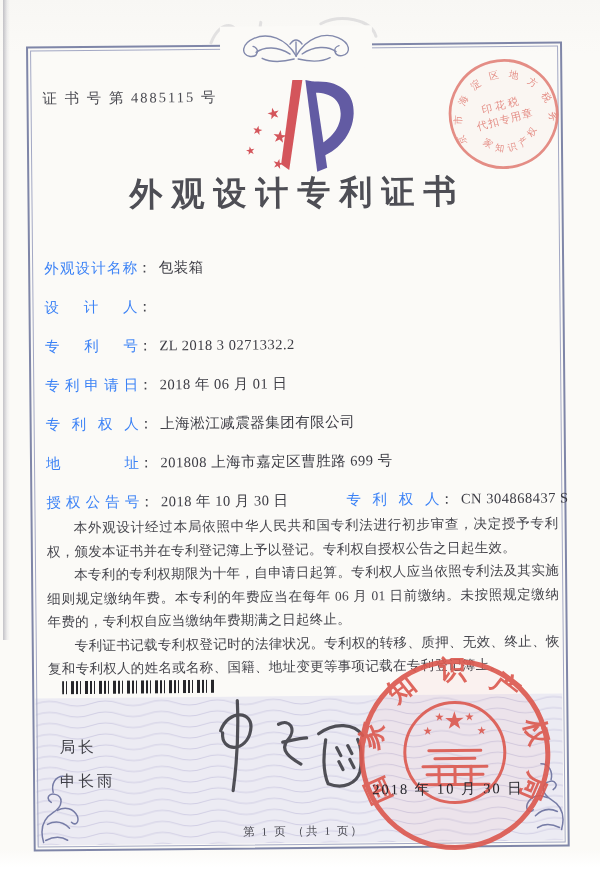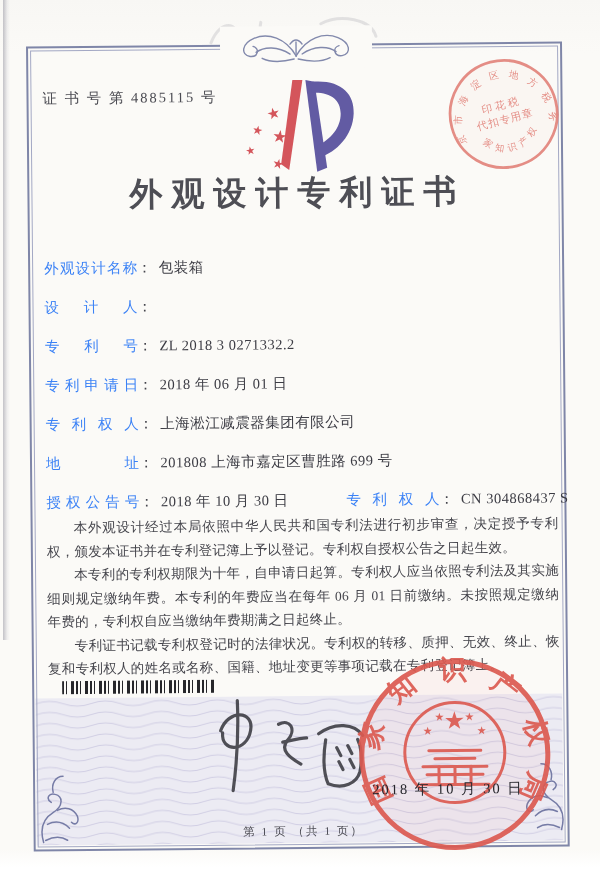--- a/index.html
+++ b/index.html
@@ -146,20 +146,24 @@
   </div>
 
   <div class="paras">
     <p>本外观设计经过本局依照中华人民共和国专利法进行初步审查，决定授予专利权，颁发本证书并在专利登记簿上予以登记。专利权自授权公告之日起生效。</p>
     <p>本专利的专利权期限为十年，自申请日起算。专利权人应当依照专利法及其实施细则规定缴纳年费。本专利的年费应当在每年 06 月 01 日前缴纳。未按照规定缴纳年费的，专利权自应当缴纳年费期满之日起终止。</p>
     <p>专利证书记载专利权登记时的法律状况。专利权的转移、质押、无效、终止、恢复和专利权人的姓名或名称、国籍、地址变更等事项记载在专利登记簿上。</p>
   </div>
 
   <div class="barcode"></div>
 
+  <div class="director">
+    <div>局长</div>
+    <div>申长雨</div>
+  </div>
 
   <svg class="signature" viewBox="0 0 180 108">
     <g fill="none" stroke="#3a3a40" stroke-width="3.2" stroke-linecap="round" opacity="0.88">
       <path d="M26 40 C34 18 60 20 56 40 C52 62 26 62 28 42"></path>
       <path d="M43 10 C44 38 42 72 38 100"></path>
       <path d="M84 34 C96 28 102 40 93 50 C84 60 96 68 106 74"></path>
       <path d="M88 52 C98 50 106 48 112 48"></path>
       <path d="M124 44 C140 32 160 34 168 46"></path>
       <path d="M131 50 C128 68 128 82 133 94 C148 100 162 94 165 82 C168 68 166 56 163 50"></path>
       <path d="M142 58 l4 8 M153 56 l4 8 M144 72 l4 8 M155 70 l4 8"></path>

